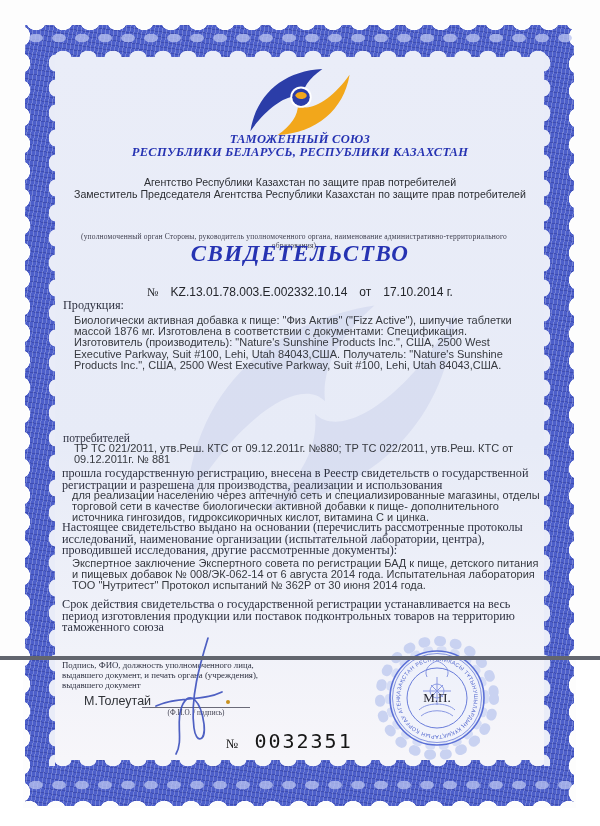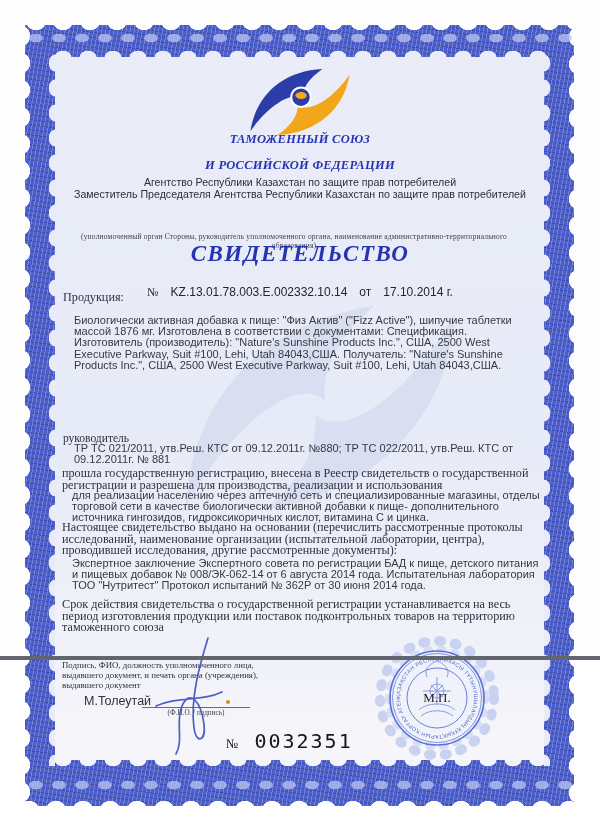--- a/index.html
+++ b/index.html
@@ -94,34 +94,34 @@
 
   <svg class="abs emblem" style="left:243px;top:67px;" width="114" height="70" viewBox="0 0 110 72">
     <path fill="#2b3da8" d="M4,66 C10,28 38,4 78,2 C64,12 57,22 57,34 C48,23 22,40 4,66 Z"></path>
     <path fill="#f2a71b" d="M106,8 C100,44 72,68 32,70 C46,60 53,50 53,38 C62,49 88,34 106,8 Z"></path>
     <circle cx="56" cy="31" r="11" fill="#ffffff"></circle>
     <circle cx="56" cy="31" r="9" fill="#2b3da8"></circle>
     <path fill="#f2a71b" d="M50,29 c1.5,-3.5 7,-4.5 10.5,-2 c2.5,2 1.5,4.5 -1.5,5.5 c-4,1.5 -8,-0.5 -9,-3.5 z"></path>
   </svg>
 
   <div class="abs ctr union blue" style="left:60px;right:60px;top:133px;">ТАМОЖЕННЫЙ СОЮЗ</div>
-  <div class="abs ctr union blue" style="left:60px;right:60px;top:159px;">И РОССИЙСКОЙ ФЕДЕРАЦИИ</div>
+  <div class="abs ctr union blue" style="left:60px;right:60px;top:146px;">РЕСПУБЛИКИ БЕЛАРУСЬ, РЕСПУБЛИКИ КАЗАХСТАН</div>
   <div class="abs ctr sans agency" style="left:60px;right:60px;top:177px;">Агентство Республики Казахстан по защите прав потребителей</div>
   <div class="abs ctr sans agency" style="left:45px;right:45px;top:189px;">Заместитель Председателя Агентства Республики Казахстан по защите прав потребителей</div>
   <div class="abs ctr serif-sm" style="left:68px;right:80px;top:232px;">(уполномоченный орган Стороны, руководитель уполномоченного органа, наименование административно-территориального образования)</div>
 
   <div class="abs ctr h-title blue" style="left:60px;right:60px;top:241px;">СВИДЕТЕЛЬСТВО</div>
   <div class="abs ctr numrow sans" style="left:60px;right:60px;top:285px;">
     <span style="font-family:'Liberation Serif',serif;margin-right:12px;">№</span><span>KZ.13.01.78.003.E.002332.10.14</span><span style="margin:17px 12px;">от</span><span>17.10.2014 г.</span>
   </div>
 
-  <div class="abs tpl" style="left:63px;top:292px;">Продукция:</div>
+  <div class="abs tpl" style="left:63px;top:300px;">Продукция:</div>
   <div class="abs sans fill" style="left:74px;top:315px;width:464px;">Биологически активная добавка к пище: "Физ Актив" ("Fizz Active"), шипучие таблетки массой 1876 мг. Изготовлена в соответствии с документами: Спецификация. Изготовитель (производитель): "Nature's Sunshine Products Inc.", США, 2500 West Executive Parkway, Suit #100, Lehi, Utah 84043,США.  Получатель: "Nature's Sunshine Products Inc.", США, 2500 West Executive Parkway, Suit #100, Lehi, Utah 84043,США.</div>
 
-  <div class="abs tpl" style="left:63px;top:433px;font-size:11.5px;">руководитель</div>
+  <div class="abs tpl" style="left:63px;top:433px;font-size:11.5px;">потребителей</div>
   <div class="abs sans fill" style="left:74px;top:443px;width:464px;">ТР ТС 021/2011, утв.Реш. КТС от 09.12.2011г. №880; ТР ТС 022/2011, утв.Реш. КТС от 09.12.2011г. № 881</div>
 
   <div class="abs tpl" style="left:62px;top:468px;width:478px;">прошла государственную регистрацию, внесена в Реестр свидетельств о государственной регистрации и разрешена для производства, реализации и использования</div>
   <div class="abs sans fill" style="left:72px;top:490px;width:468px;">для реализации населению через аптечную сеть и специализированные магазины, отделы торговой сети в качестве биологически активной добавки к пище- дополнительного источника гингозидов, гидроксикоричных кислот, витамина С и цинка.</div>
 
   <div class="abs tpl" style="left:62px;top:522px;width:478px;">Настоящее свидетельство выдано на основании (перечислить рассмотренные протоколы исследований, наименование организации  (испытательной лаборатории, центра), проводившей исследования, другие рассмотренные документы):</div>
   <div class="abs sans fill" style="left:72px;top:558px;width:468px;">Экспертное заключение Экспертного совета по регистрации БАД к пище, детского питания и пищевых добавок № 008/ЭК-062-14 от 6 августа 2014 года. Испытательная лаборатория ТОО "Нутритест" Протокол испытаний № 362Р от 30 июня 2014 года.</div>
 
   <div class="abs tpl" style="left:62px;top:599px;width:478px;">Срок действия свидетельства о государственной регистрации устанавливается на весь период изготовления продукции или поставок подконтрольных товаров на территорию таможенного союза</div>
 

